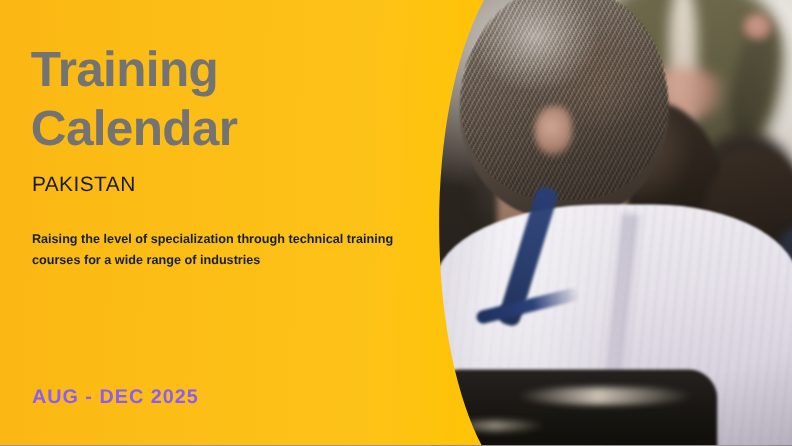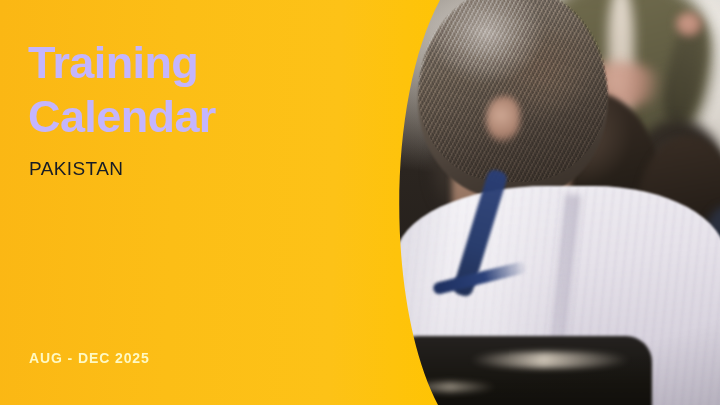--- a/index.html
+++ b/index.html
@@ -279,21 +279,21 @@
     width: 360px; height: 405px;
   }
   .title {
     position: absolute;
     left: 0; top: 36px;
     margin: 0;
     font-size: 45px;
     font-weight: 700;
     line-height: 1.20;
     letter-spacing: -0.6px;
-    color: #c4b5fd;
+    color: #737373;
     white-space: pre-line;
   }
   .country {
     position: absolute;
     left: 1px; top: 158px;
     margin: 0;
     font-size: 19px;
     font-weight: 400;
     letter-spacing: 0.4px;
     color: #171C26;
@@ -305,24 +305,24 @@
     margin: 0;
     font-size: 11.5px;
     font-weight: 700;
     line-height: 1.62;
     color: #15202E;
   }
   .daterange {
     position: absolute;
     left: 1px; top: 350px;
     margin: 0;
-    font-size: 14px;
+    font-size: 18px;
     font-weight: 700;
     letter-spacing: 0.9px;
-    color: #fef9c3;
+    color: #8b5cf6;
   }
 </style>
 </head>
 <body>
 
 <div id="poster">
 
   <div class="photo-layer">
     <div class="photo-bg"></div>
     <div class="screen-board"></div>
@@ -351,16 +351,17 @@
     <div class="chair-highlight-2"></div>
     <div class="photo-vignette"></div>
   </div>
 
   <div class="yellow-panel"></div>
 
   <div class="copy">
     <h1 class="title">Training
 Calendar</h1>
     <h2 class="country">PAKISTAN</h2>
+    <p class="blurb">Raising the level of specialization through technical training courses for a wide range of industries</p>
     <div class="daterange">AUG - DEC 2025</div>
   </div>
 
 </div>
 
 </body></html>

